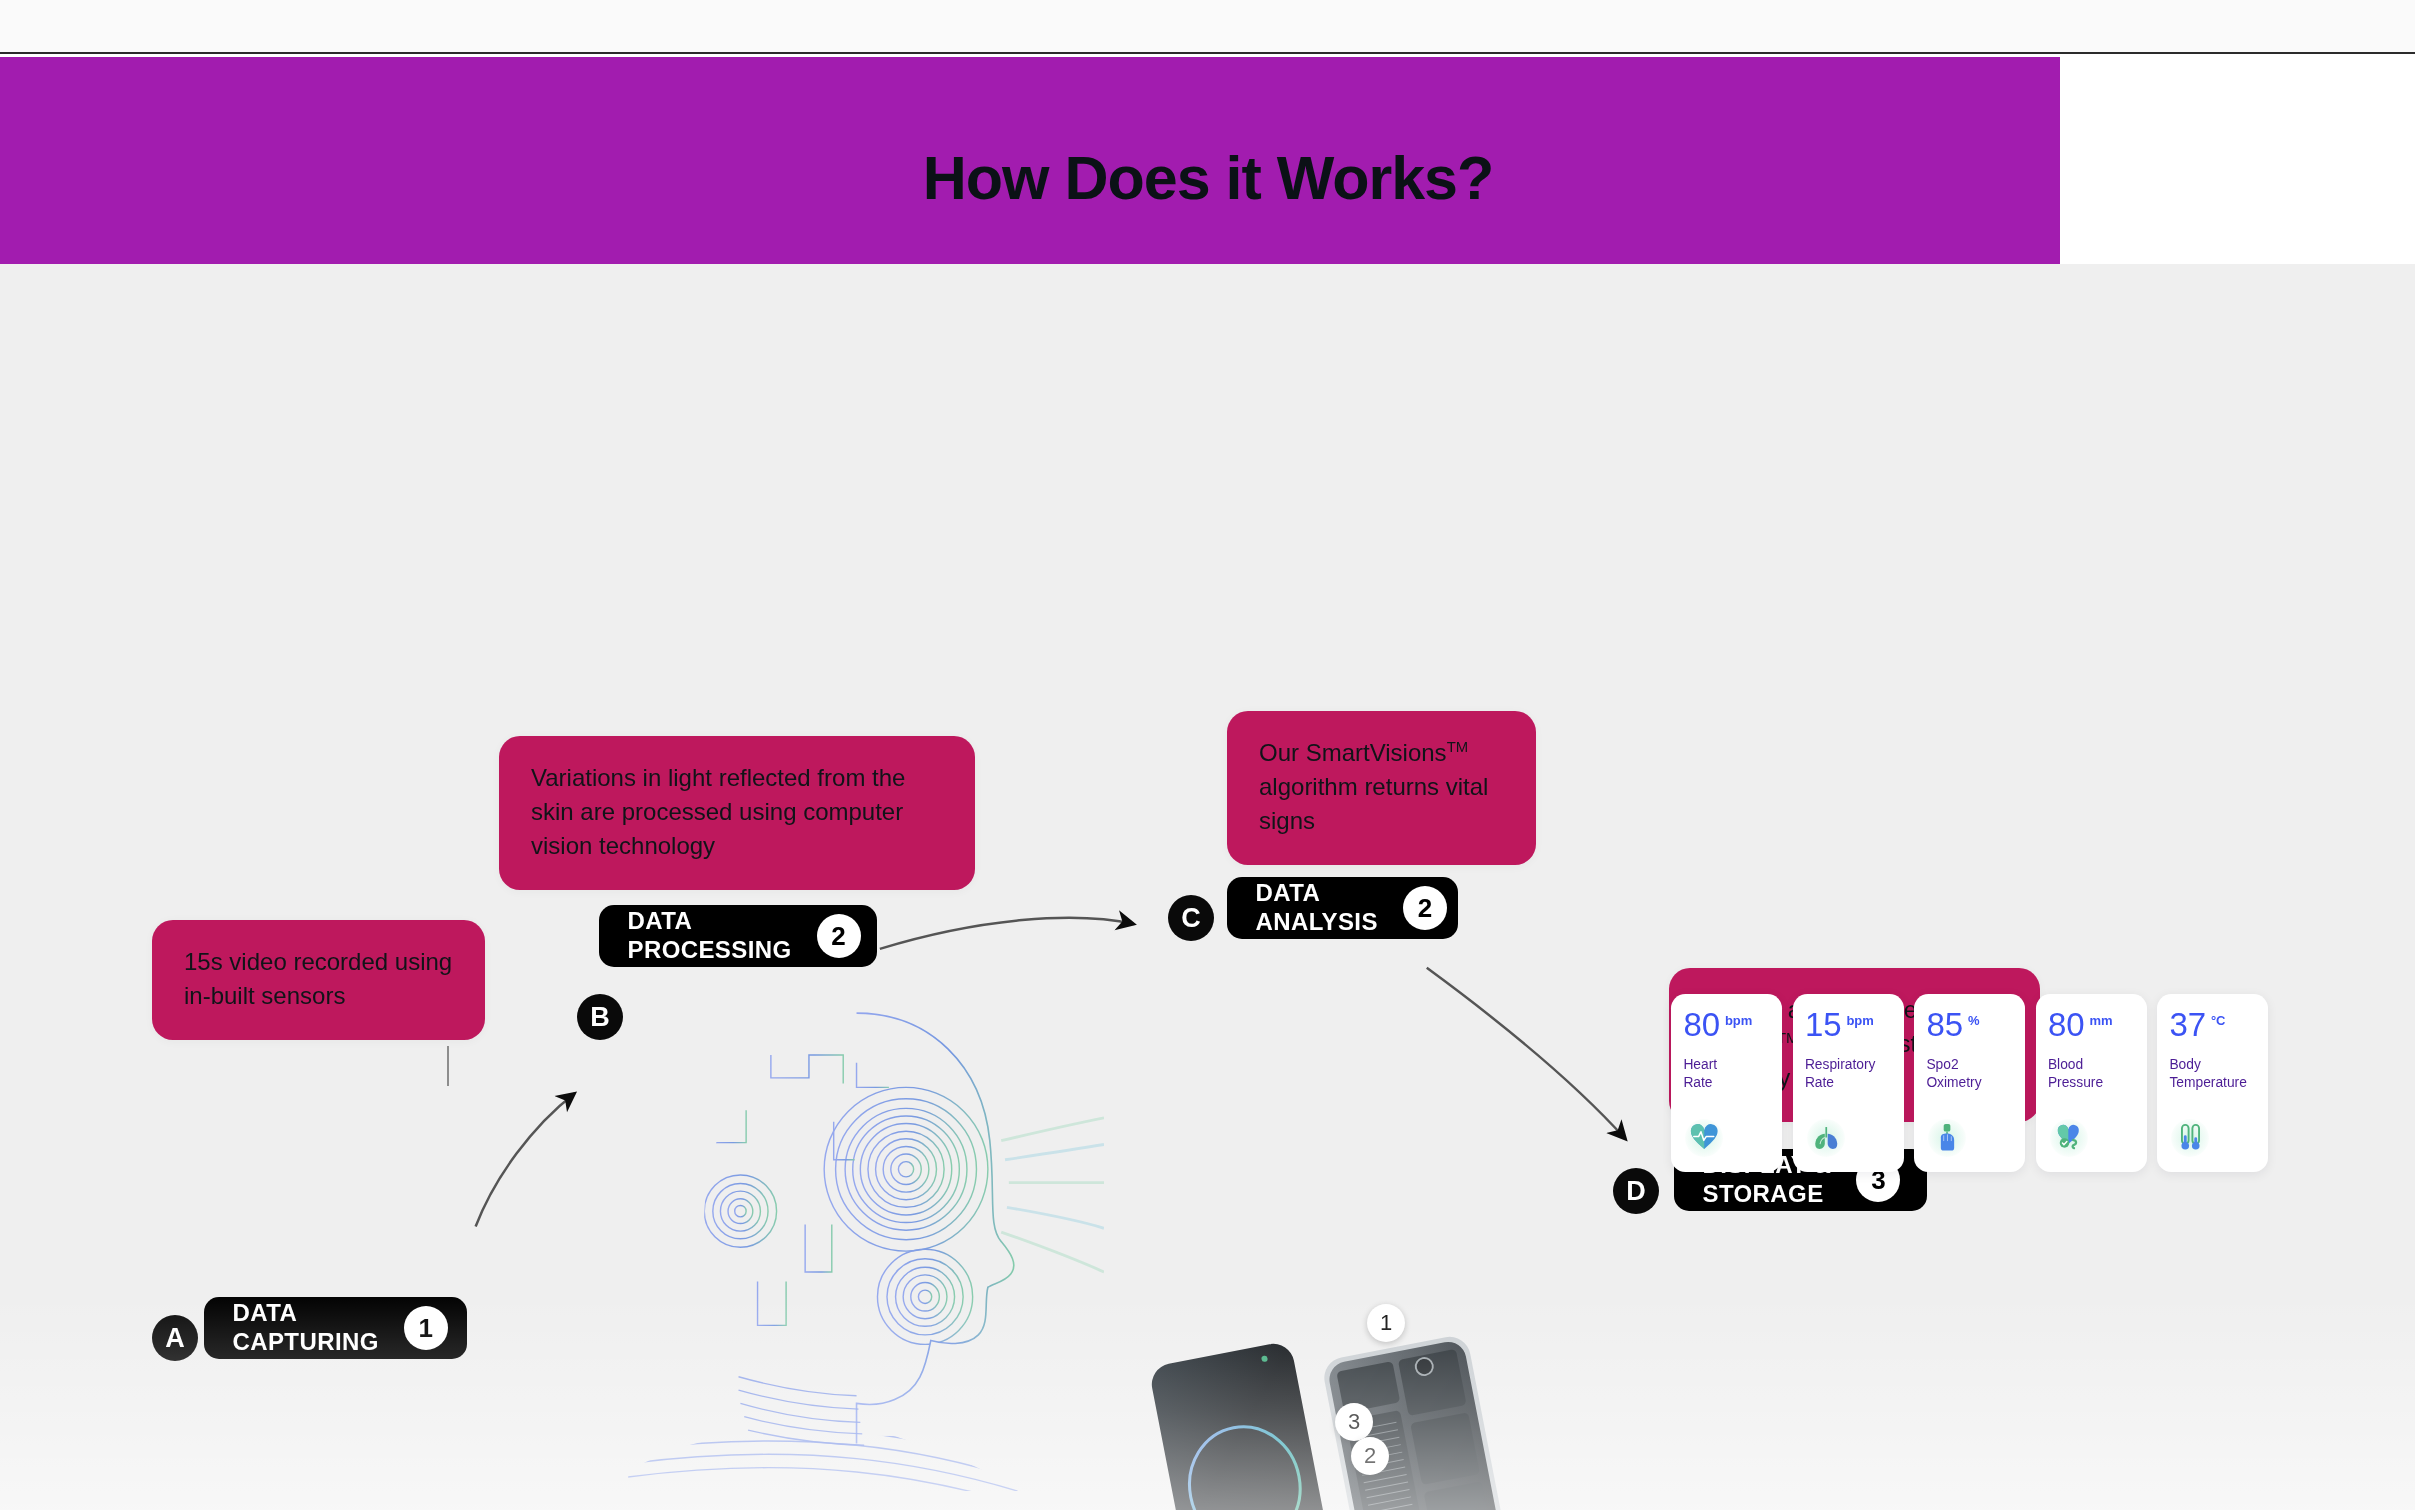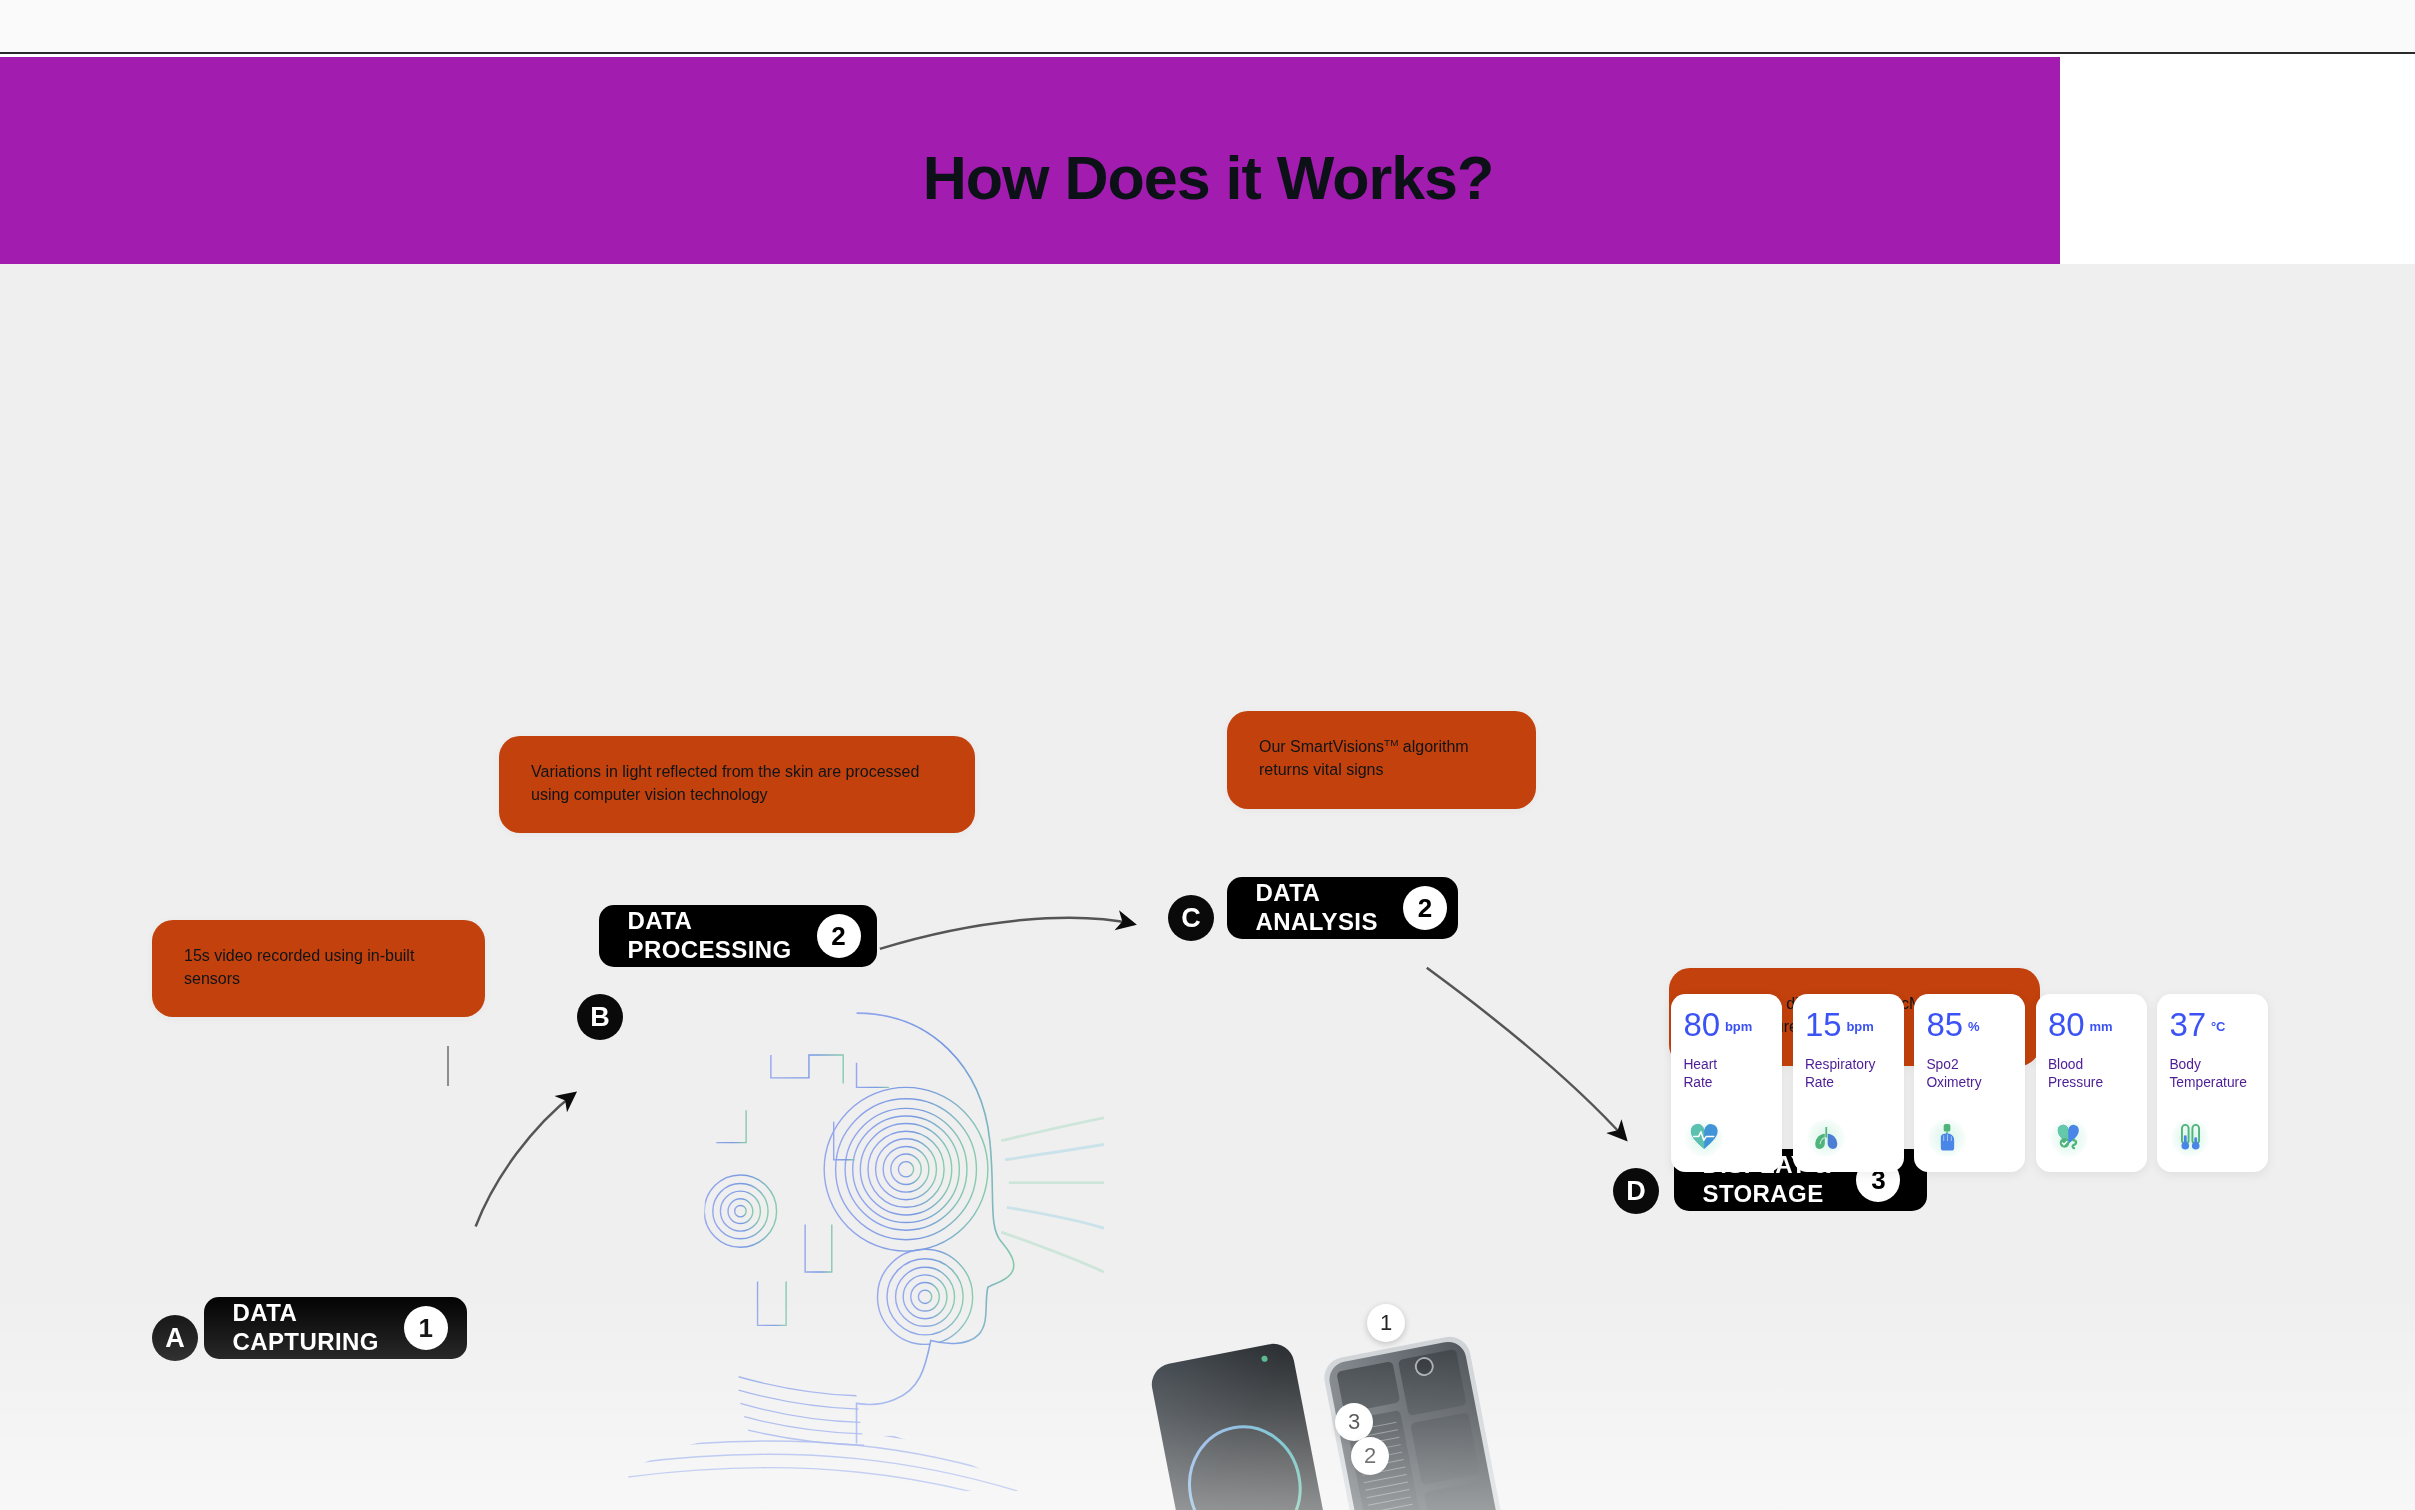--- a/index.html
+++ b/index.html
@@ -37,24 +37,24 @@
   }
   .stage-fade {
     position: absolute; left: 0; bottom: 0; width: 2416px; height: 219px;
     background: linear-gradient(to bottom, rgba(255,255,255,0) 0%, rgba(255,255,255,0.28) 55%, rgba(255,255,255,0.55) 100%);
     pointer-events: none;
   }
 
   
   .bubble {
     position: absolute;
-    background: #c2410c;
+    background: #be185d;
     border-radius: 21px;
     padding: 25px 32px 27px 32px;
-    font-size: 16px;
+    font-size: 24px;
     line-height: 1.42;
     color: #101418;
     font-weight: 500;
     box-shadow: 0 1.9px 9.5px rgba(0,0,0,0.035);
   }
   .bubble sup { font-size: 0.62em; vertical-align: super; }
 
   
   .pill {
     position: absolute;
@@ -101,21 +101,21 @@
   }
   .vcard {
     width: 111px; height: 178px;
     background: #ffffff;
     border-radius: 14.3px;
     box-shadow: 0 2.9px 10.5px rgba(20,20,40,0.07);
     padding: 15px 12.4px 11.4px 12.4px;
     position: relative;
     display: flex; flex-direction: column;
   }
-  .vrow { display: flex; align-items: center; gap: 4.8px; }
+  .vrow { display: flex; align-items: flex-start; gap: 4.8px; }
   .vnum {
     font-size: 33px; font-weight: 400; color: #3b53f4; line-height: 0.95;
   }
   .vunit { font-size: 13px; font-weight: 600; color: #3b53f4; margin-top: 3.8px; }
   .vlabel {
     margin-top: 16px;
     font-size: 13.8px; color: #4c1d95; line-height: 1.28; font-weight: 500;
     white-space: pre-line;
   }
   .vicon {

